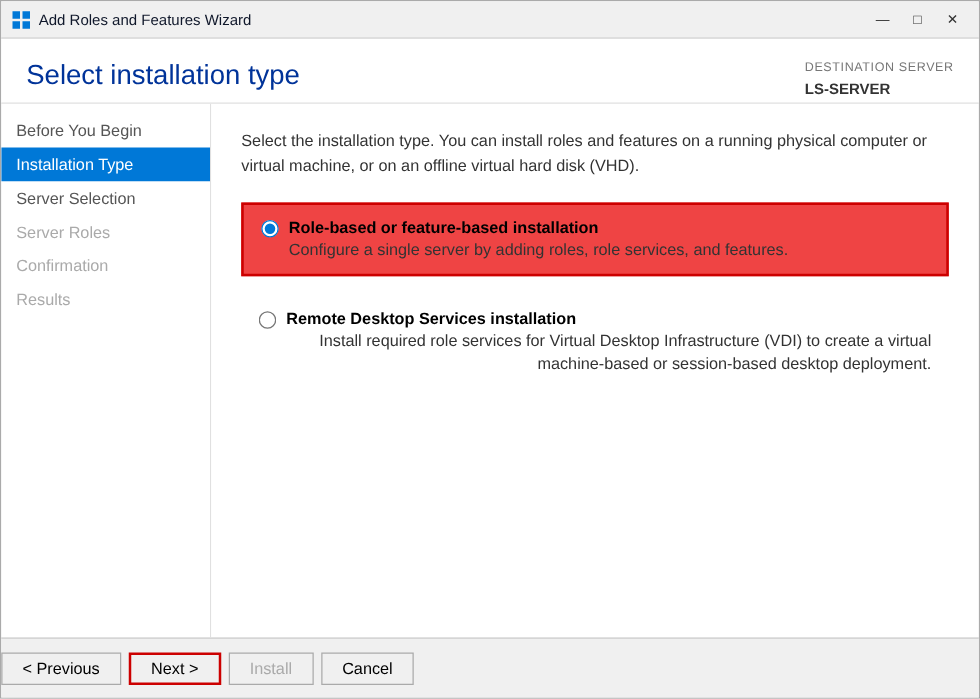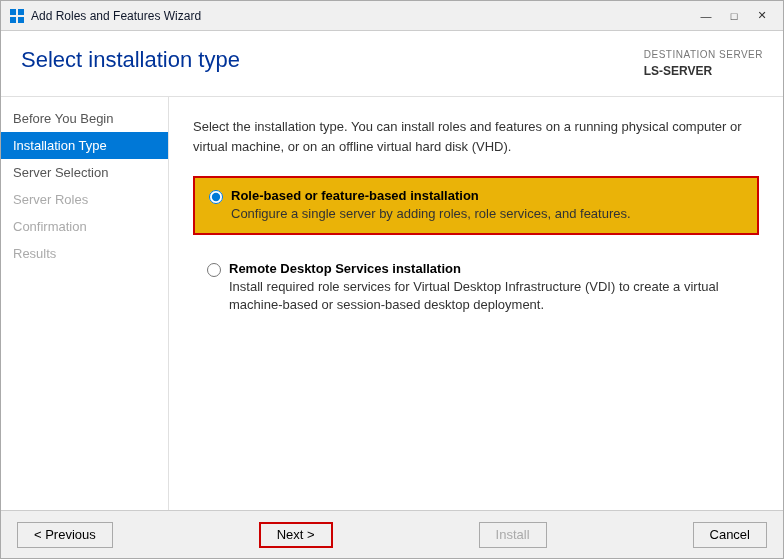--- a/index.html
+++ b/index.html
@@ -61,21 +61,21 @@
       cursor: pointer;
       font-size: 11px;
       display: flex;
       align-items: center;
       justify-content: center;
       color: #333;
     }
 
     .header {
       background: #fff;
-      padding: 16px 20px 16px 20px;
+      padding: 16px 20px 2px 20px;
       border-bottom: 1px solid #e0e0e0;
       flex-shrink: 0;
       display: flex;
       align-items: flex-start;
       justify-content: space-between;
     }
     .header-title {
       font-size: 22px;
       font-weight: 300;
       color: #003399;
@@ -134,21 +134,21 @@
       font-size: 13px;
       color: #333;
       margin-bottom: 20px;
       line-height: 1.5;
     }
 
     .option-box {
       border: 2px solid #cc0000;
       padding: 10px 14px;
       margin-bottom: 16px;
-      background: #eab308;
+      background: #ef4444;
     }
     .option-box-plain {
       padding: 10px 14px;
       margin-bottom: 16px;
     }
     .radio-row {
       display: flex;
       align-items: flex-start;
       gap: 8px;
     }
@@ -163,30 +163,31 @@
     .radio-title {
       font-weight: 600;
       color: #000;
       font-size: 13px;
     }
     .radio-desc {
       font-size: 13px;
       color: #333;
       margin-top: 2px;
       line-height: 1.4;
+      text-align: right;
     }
 
     .footer {
       height: 48px;
       background: #f0f0f0;
       border-top: 1px solid #ccc;
       display: flex;
       align-items: center;
-      justify-content: space-between;
-      padding: 0 16px;
+      justify-content: flex-start;
+      padding: 0 0;
       gap: 6px;
       flex-shrink: 0;
     }
     .footer-btn {
       height: 26px;
       padding: 0 16px;
       border: 1px solid #aaa;
       background: #f0f0f0;
       font-size: 13px;
       cursor: pointer;

